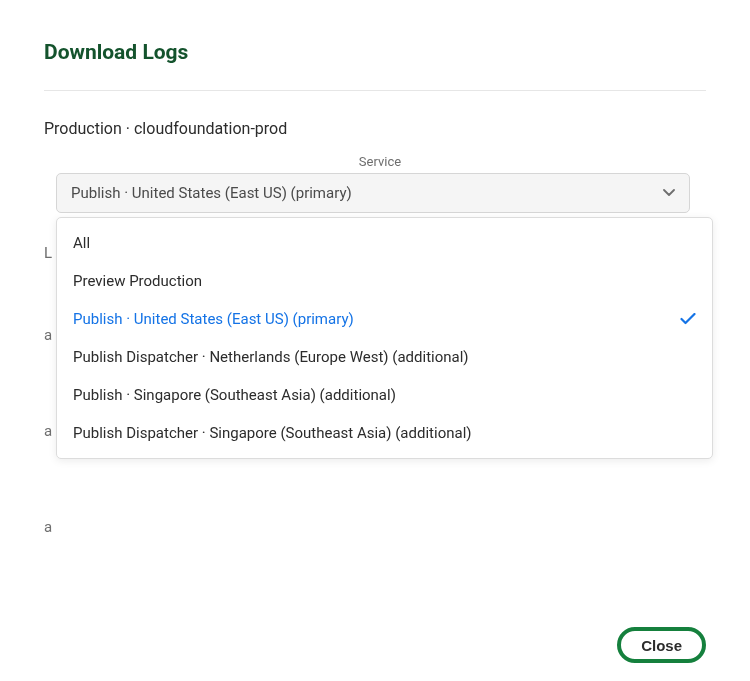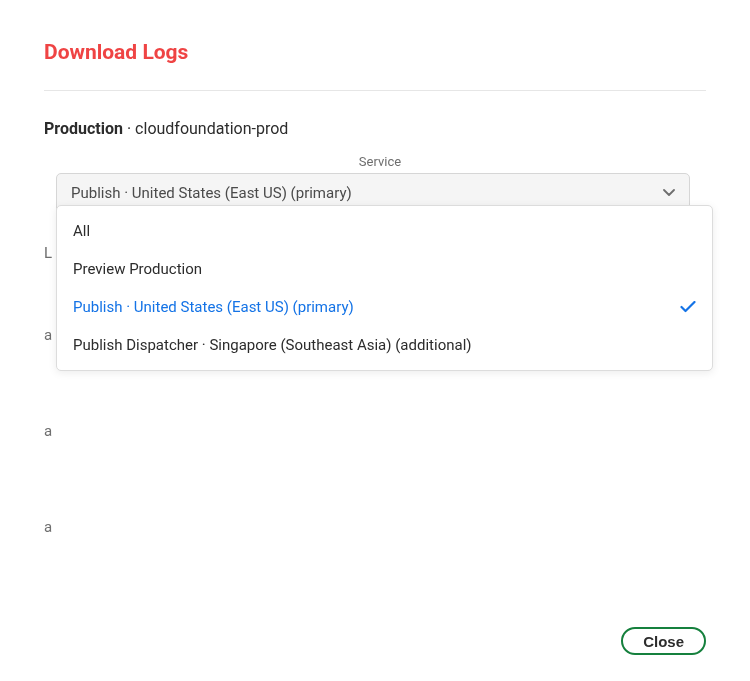--- a/index.html
+++ b/index.html
@@ -14,32 +14,32 @@
   }
   .dialog {
     position: relative;
     padding: 40px 44px 0 44px;
     width: 750px;
   }
   .title {
     font-size: 21px;
     font-weight: 700;
     margin: 0 0 26px 0;
-    color: #ef4444;
+    color: #14532d;
   }
   .rule {
     border: none;
     border-top: 1px solid #e6e6e6;
     margin: 0 0 28px 0;
   }
   .env-line {
     font-size: 16px;
     margin-bottom: 16px;
   }
-  .env-bold { font-weight: 700; }
+  .env-bold { font-weight: 400; }
   .env-dot { margin: 0 4px; }
   .field-label {
     font-size: 13px;
     color: #6e6e6e;
     margin: 0 0 4px 10px;
     text-align: center;
   }
   .select-wrap {
     position: relative;
     margin-left: 12px;
@@ -57,21 +57,21 @@
     cursor: pointer;
     font-size: 15px;
     color: #4b4b4b;
   }
   .chevron {
     color: #6e6e6e;
   }
   .chevron svg { display: block; }
   .dropdown {
     position: absolute;
-    top: 32px;
+    top: 44px;
     left: 0;
     width: 657px;
     background: #fff;
     border: 1px solid #dcdcdc;
     border-radius: 5px;
     box-shadow: 0 2px 8px rgba(0,0,0,0.08);
     z-index: 10;
     padding: 6px 0;
   }
   .option {
@@ -101,24 +101,24 @@
     font-size: 15px;
     color: #6e6e6e;
   }
   .a1 { top: 326px; }
   .a2 { top: 422px; }
   .a3 { top: 518px; }
   .close-btn {
     position: absolute;
     right: 44px;
     top: 627px;
-    height: 28px;
+    height: 36px;
     padding: 0 20px;
     border-radius: 18px;
-    border: 2px solid #15803d;
+    border: 4px solid #15803d;
     background: #fff;
     font-size: 15px;
     font-weight: 700;
     color: #2c2c2c;
     cursor: pointer;
     display: flex;
     align-items: center;
     text-align: right;
   }
 </style>
@@ -150,20 +150,26 @@
         </div>
         <div class="option selected">
           <span>Publish · United States (East US) (primary)</span>
           <span class="check">
             <svg width="16" height="12" viewBox="0 0 16 12">
               <path d="M1.5 6 L5.5 10 L14.5 1" fill="none" stroke="currentColor" stroke-width="2.2" stroke-linecap="round" stroke-linejoin="round"></path>
             </svg>
           </span>
         </div>
         <div class="option">
+          <span>Publish Dispatcher · Netherlands (Europe West) (additional)</span>
+        </div>
+        <div class="option">
+          <span>Publish · Singapore (Southeast Asia) (additional)</span>
+        </div>
+        <div class="option">
           <span>Publish Dispatcher · Singapore (Southeast Asia) (additional)</span>
         </div>
       </div>
   </div>
 </div>
 
 <div class="below-l">L</div>
 <div class="below-a a1">a</div>
 <div class="below-a a2">a</div>
 <div class="below-a a3">a</div>

